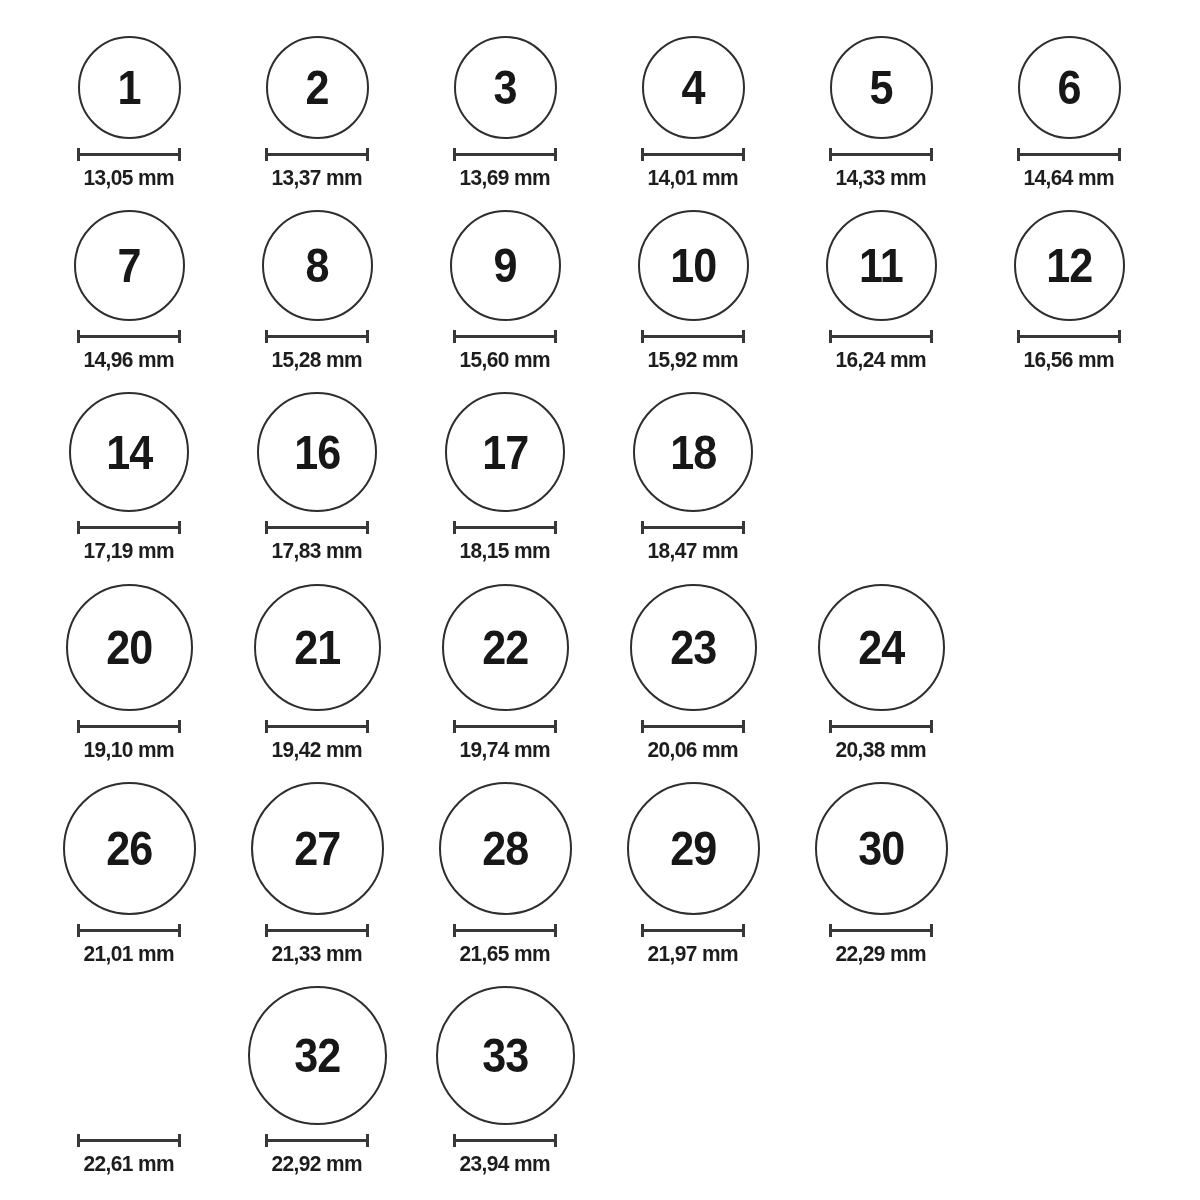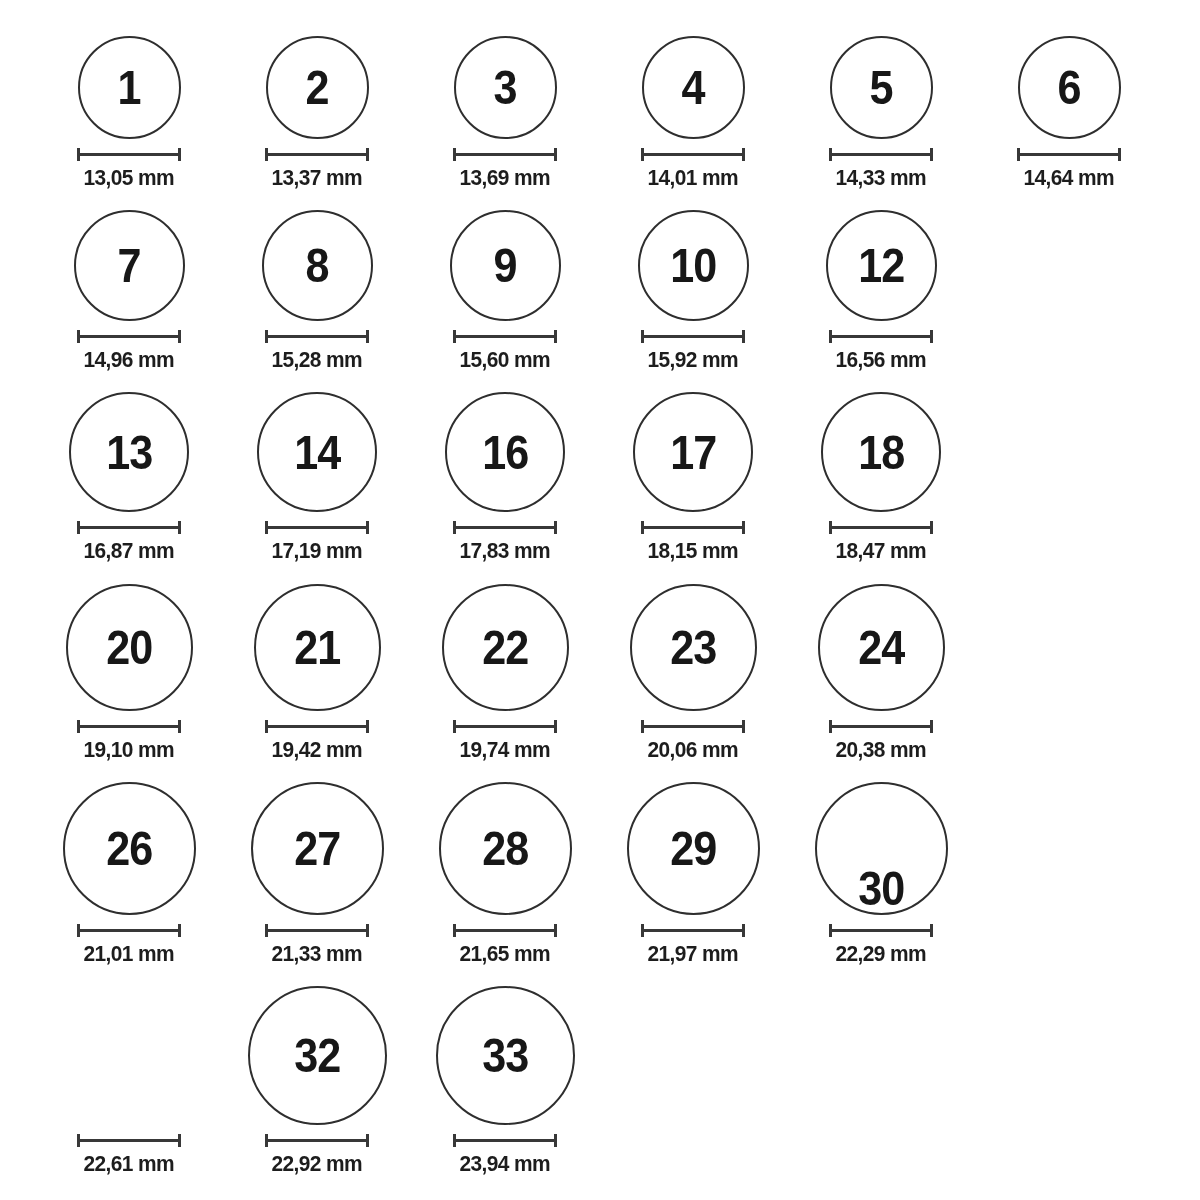--- a/index.html
+++ b/index.html
@@ -174,38 +174,38 @@
     <div class="circle" style="width: 111px; height: 111px;">
       <span class="num">10</span>
     </div>
     <div class="measure">
       <div class="bar"></div>
     </div>
     <span class="label">15,92 mm</span>
   </div>
       <div class="cell">
     <div class="circle" style="width: 111px; height: 111px;">
+      <span class="num">11</span>
+    </div>
+    <div class="measure">
+      <div class="bar"></div>
+    </div>
+    <span class="label">16,24 mm</span>
+  </div>
+      <div class="cell">
+    <div class="circle" style="width: 111px; height: 111px;">
       <span class="num">12</span>
     </div>
     <div class="measure">
       <div class="bar"></div>
     </div>
     <span class="label">16,56 mm</span>
   </div>
     </div>
     <div class="row">
-      <div class="cell">
-    <div class="circle" style="width: 120px; height: 120px;">
-      <span class="num">13</span>
-    </div>
-    <div class="measure">
-      <div class="bar"></div>
-    </div>
-    <span class="label">16,87 mm</span>
-  </div>
       <div class="cell">
     <div class="circle" style="width: 120px; height: 120px;">
       <span class="num">14</span>
     </div>
     <div class="measure">
       <div class="bar"></div>
     </div>
     <span class="label">17,19 mm</span>
   </div>
       <div class="cell">
@@ -314,21 +314,21 @@
       <div class="cell">
     <div class="circle" style="width: 133px; height: 133px;">
       <span class="num">29</span>
     </div>
     <div class="measure">
       <div class="bar"></div>
     </div>
     <span class="label">21,97 mm</span>
   </div>
       <div class="cell">
-    <div class="circle" style="width: 133px; height: 133px; align-items: flex-end;">
+    <div class="circle" style="width: 133px; height: 133px;">
       <span class="num">30</span>
     </div>
     <div class="measure">
       <div class="bar"></div>
     </div>
     <span class="label">22,29 mm</span>
   </div>
     </div>
     <div class="row">
       <div class="cell">

